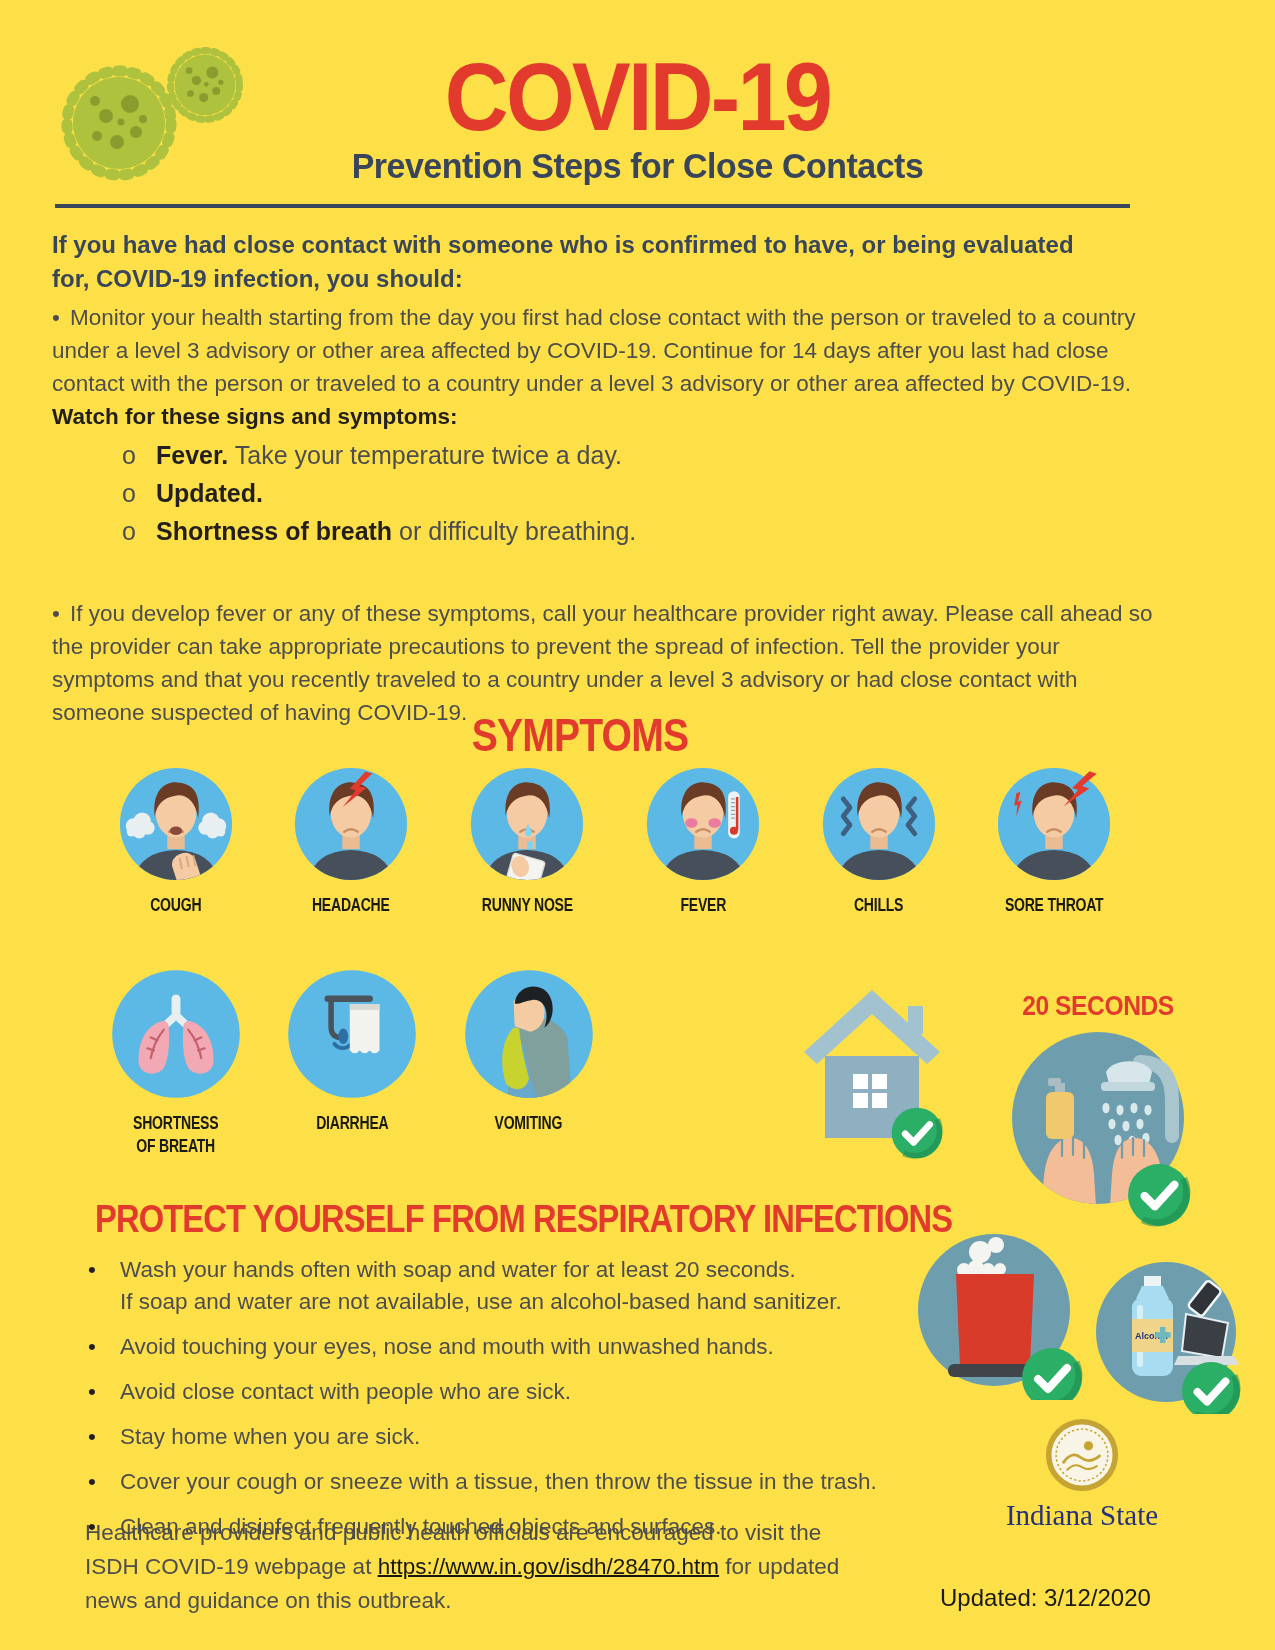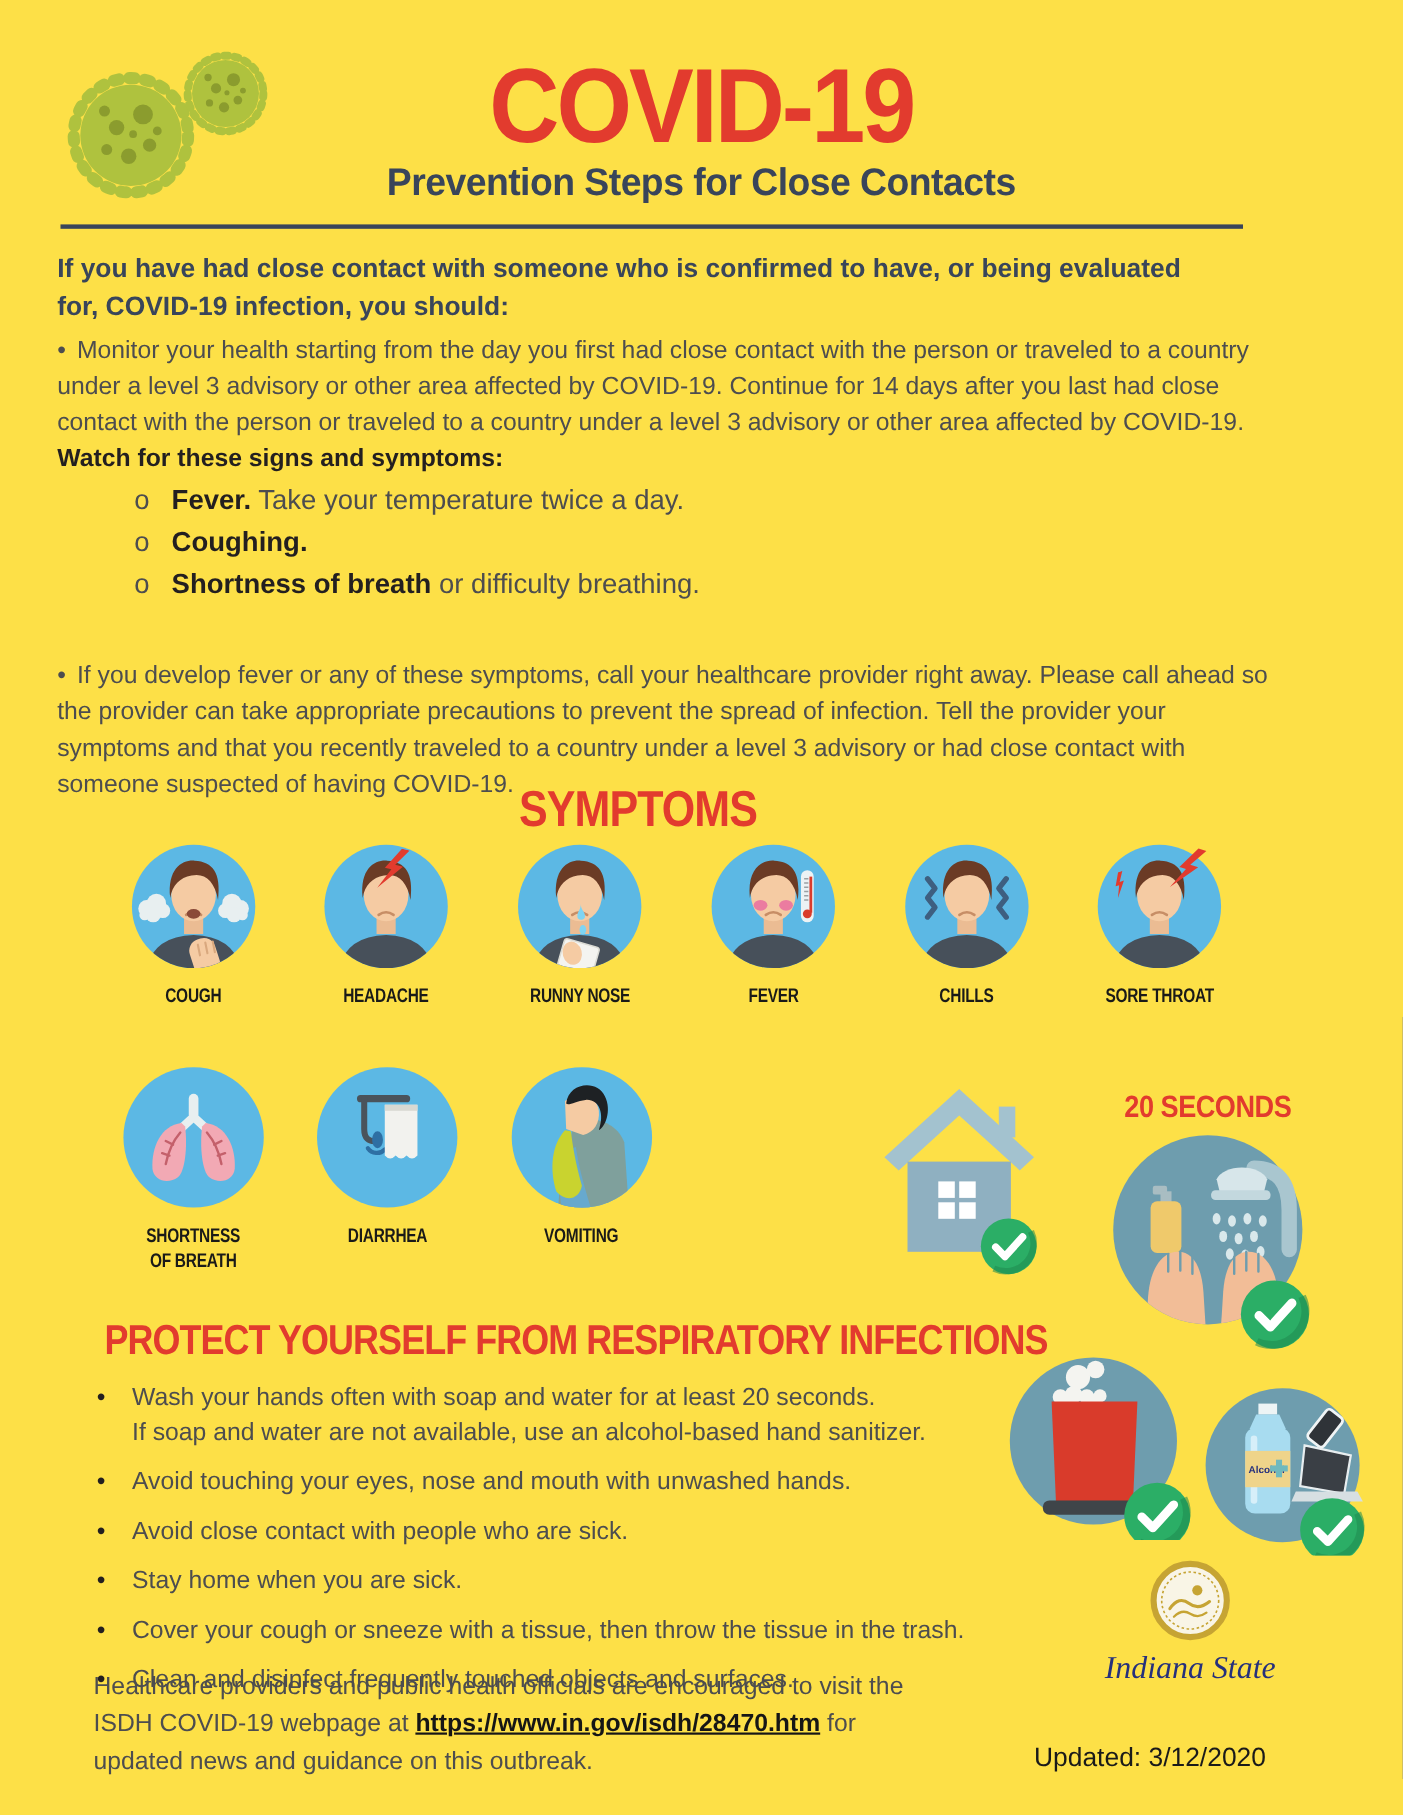--- a/index.html
+++ b/index.html
@@ -64,23 +64,23 @@
     left:95px; top:1198px;
     font-size:38px; font-weight:bold; color:#E23B2E; letter-spacing:-1px;
     transform:scaleX(.86); transform-origin:left center; white-space:nowrap;
   }
   .protect-list { left:88px; top:1254px; width:835px; list-style:none; }
   .protect-list li { font-size:22.5px; color:#4D4D4F; line-height:32px; padding-left:32px; margin-bottom:13px; }
   .protect-list .pm { display:inline-block; width:32px; margin-left:-32px; color:#231F20; }
 
   
   .foot-par { left:85px; top:1516px; width:775px; font-size:22.5px; color:#4D4D4F; line-height:34px; }
-  .foot-link { font-weight:bold; color:#161616; text-decoration:underline; text-decoration-thickness:2px; }
+  .foot-link { font-weight:normal; color:#161616; text-decoration:underline; text-decoration-thickness:2px; }
   .logo-block { left:932px; top:1418px; width:300px; text-align:center; font-family:"Liberation Serif", serif; color:#26307C; }
-  .logo-line1 { font-size:29px; margin-top:4px; line-height:30px;font-style:italic; }
+  .logo-line1 { font-size:29px; margin-top:4px; line-height:30px; }
   .logo-line2 { font-size:31px; line-height:32px; text-decoration:underline; }
   .updated { left:940px; top:1584px; width:290px; text-align:left; font-size:24px; color:#1A1A1A; font-family:"Liberation Sans", sans-serif; }
   .hidden-defs { position:absolute; width:0; height:0; overflow:hidden; }
 </style>
 </head>
 <body>
 
 <svg class="hidden-defs" aria-hidden="true">
   <defs>
     <clipPath id="pclip">
@@ -130,21 +130,21 @@
   <div class="abs title">COVID-19</div>
   <div class="abs subtitle">Prevention Steps for Close Contacts</div>
   <div class="abs rule"></div>
 
   <div class="abs lead">If you have had close contact with someone who is confirmed to have, or being evaluated for, COVID-19 infection, you should:</div>
 
   <p class="abs body-par monitor"><span class="bdot">•</span><span>Monitor your health starting from the day you first had close contact with the person or traveled to a country under a level 3 advisory or other area affected by COVID-19. Continue for 14 days after you last had close contact with the person or traveled to a country under a level 3 advisory or other area affected by COVID-19. </span><span class="b">Watch for these signs and symptoms:</span></p>
 
   <ul class="abs watch-list">
     <li><span class="om">o</span><span class="b">Fever.</span><span> Take your temperature twice a day.</span></li>
-    <li><span class="om">o</span><span class="b">Coughing.</span></li>
+    <li><span class="om">o</span><span class="b">Updated.</span></li>
     <li><span class="om">o</span><span class="b">Shortness of breath</span><span> or difficulty breathing.</span></li>
   </ul>
 
   <p class="abs body-par develop"><span class="bdot">•</span><span>If you develop fever or any of these symptoms, call your healthcare provider right away. Please call ahead so the provider can take appropriate precautions to prevent the spread of infection. Tell the provider your symptoms and that you recently traveled to a country under a level 3 advisory or had close contact with someone suspected of having COVID-19.</span></p>
 
   <div class="abs symptoms-h">SYMPTOMS</div>
 
   <div class="abs icon-grid row1">
     <div class="icon-col">
       <svg width="116" height="116" viewBox="0 0 120 120">

